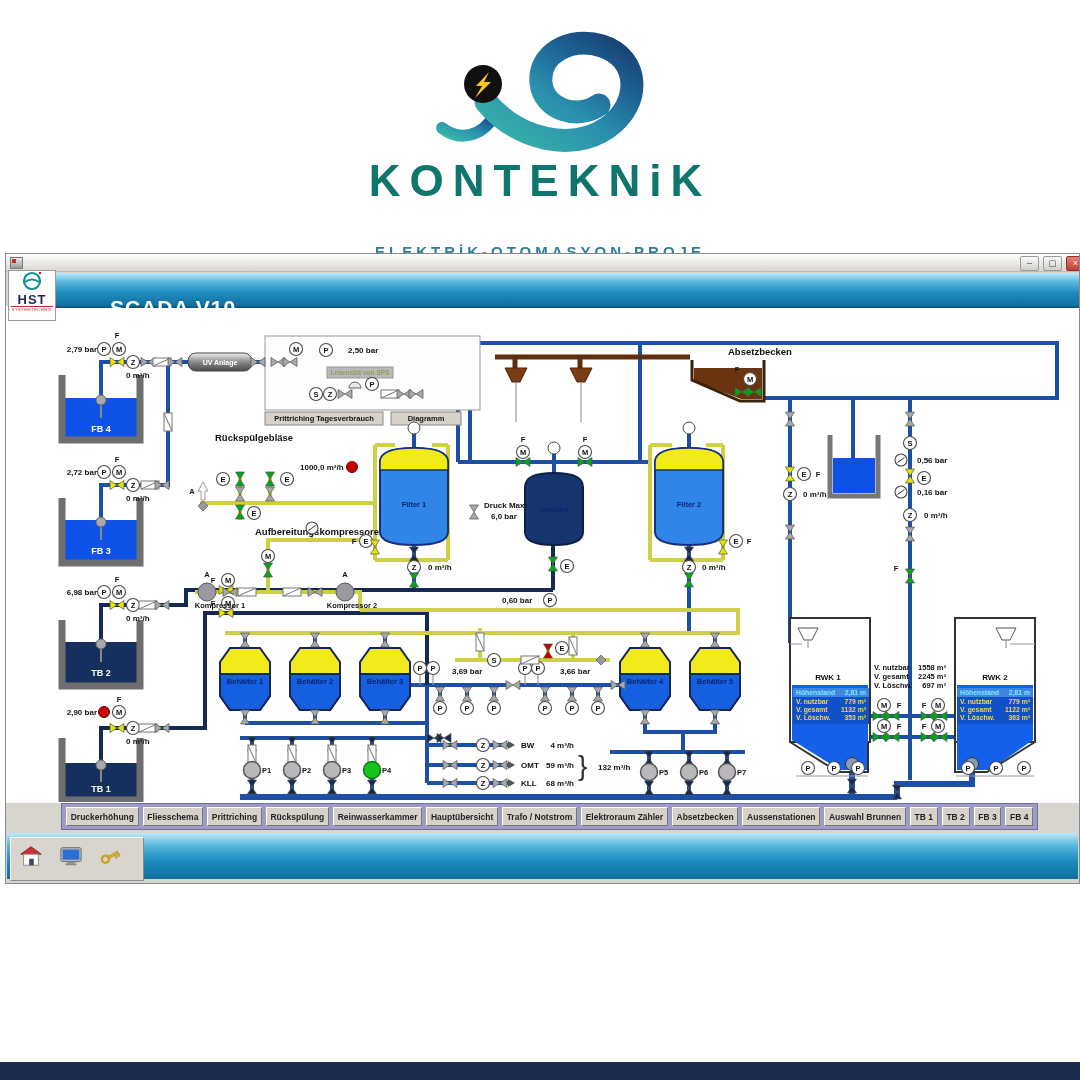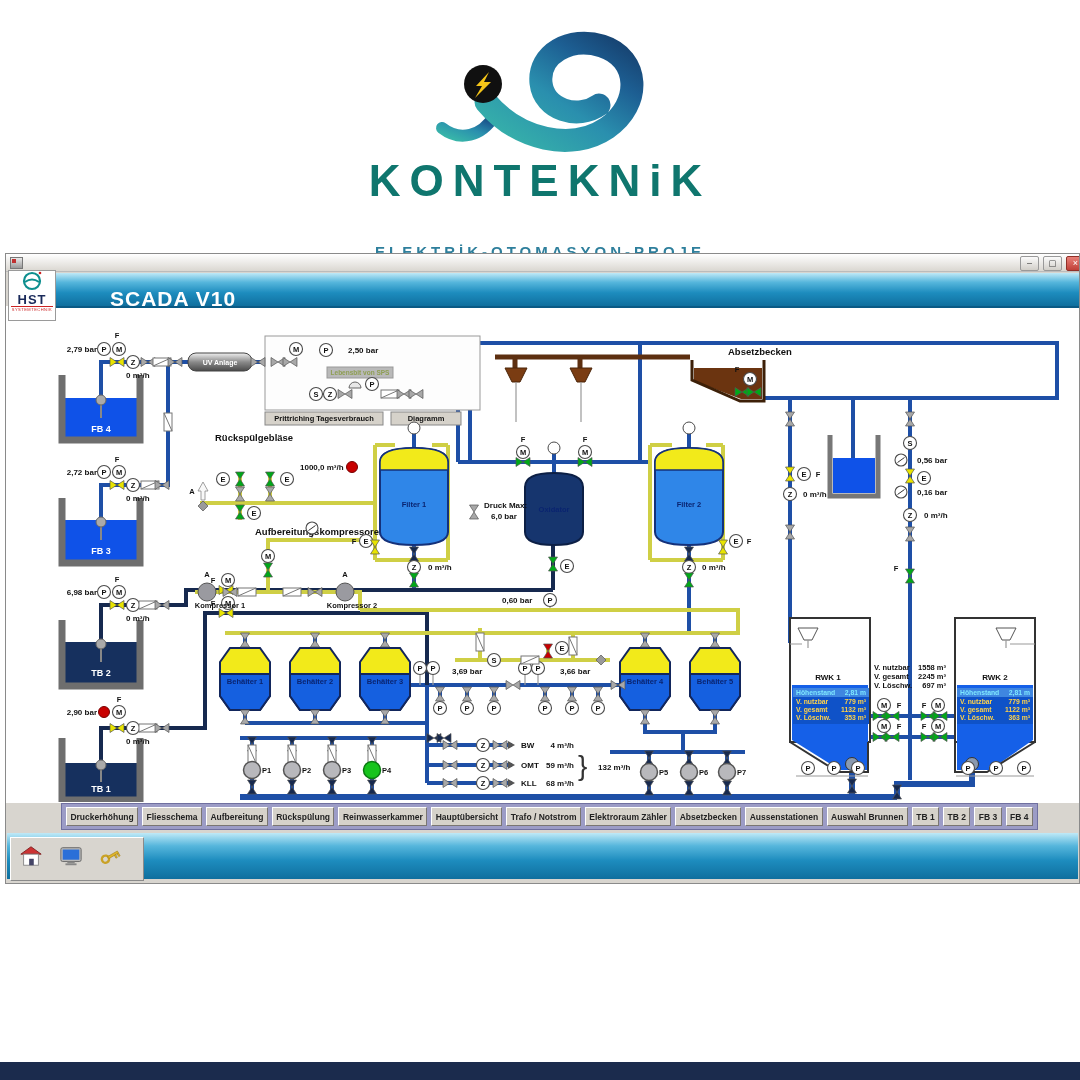--- a/index.html
+++ b/index.html
@@ -23,21 +23,21 @@
   .winbtn{width:17px;height:13px;font-size:9px;line-height:12px;text-align:center;
           border:1px solid #999;border-radius:2px;background:linear-gradient(#fbfbfb,#d2cfc9);color:#444;}
   .winbtn.close{background:linear-gradient(#e88078,#c04038);color:#fff;border-color:#903028;}
   .hst{position:absolute;left:2px;top:16px;width:46px;height:49px;background:#fff;
        border:1px solid #9a9a9a;text-align:center;z-index:3;}
   .hst .hst-name{font-weight:bold;font-size:13px;color:#1a2a5a;letter-spacing:1px;line-height:10px;}
   .hst .hst-sub{font-size:4px;color:#c22;letter-spacing:.5px;border-top:1px solid #c22;margin:1px 2px 0 2px;}
   .banner{position:absolute;left:47px;top:19px;right:0;height:33px;
           background:linear-gradient(180deg,#bfe9f7 0%,#56b6dc 28%,#1d8cbe 60%,#0f6f9e 100%);
           border-bottom:2px solid #0a5a85;}
-  .banner span{display:inline-block;margin:14px 0 0 57px;font-weight:bold;font-size:21px;color:#fff;
+  .banner span{display:inline-block;margin:23px 0 0 57px;font-weight:bold;font-size:21px;color:#fff;
                letter-spacing:1px;}
   .client{position:absolute;left:0;top:52px;right:0;height:497px;background:#fff;}
   
   .navbar{position:absolute;left:55px;top:549px;width:977px;height:27px;background:#9c9cc6;
           border:1px solid #7070a0;box-sizing:border-box;display:flex;gap:4px;padding:3px 4px;}
   .navbar button{flex:1 1 auto;min-width:0;background:#d6d2ca;border:1px solid;
           border-color:#fff #7a7672 #7a7672 #fff;font-family:"Liberation Sans",sans-serif;
           font-weight:bold;font-size:8.5px;color:#222;padding:0 2px;white-space:nowrap;overflow:hidden;}
   
   .toolbar{position:absolute;left:1px;top:579px;right:1px;height:46px;
@@ -108,21 +108,21 @@
       <div class="hst-name">HST</div>
       <div class="hst-sub">SYSTEMTECHNIK</div>
     </div>
     <div class="banner">
       <span>SCADA V10</span>
     </div>
 
     <div class="navbar">
       <button>Druckerhöhung</button>
       <button>Fliesschema</button>
-      <button>Aufbereitung</button>
+      <button>Prittriching</button>
       <button>Rückspülung</button>
       <button>Reinwasserkammer</button>
       <button>Hauptübersicht</button>
       <button>Trafo / Notstrom</button>
       <button>Elektroraum Zähler</button>
       <button>Absetzbecken</button>
       <button>Aussenstationen</button>
       <button>Auswahl Brunnen</button>
       <button>TB 1</button>
       <button>TB 2</button>

